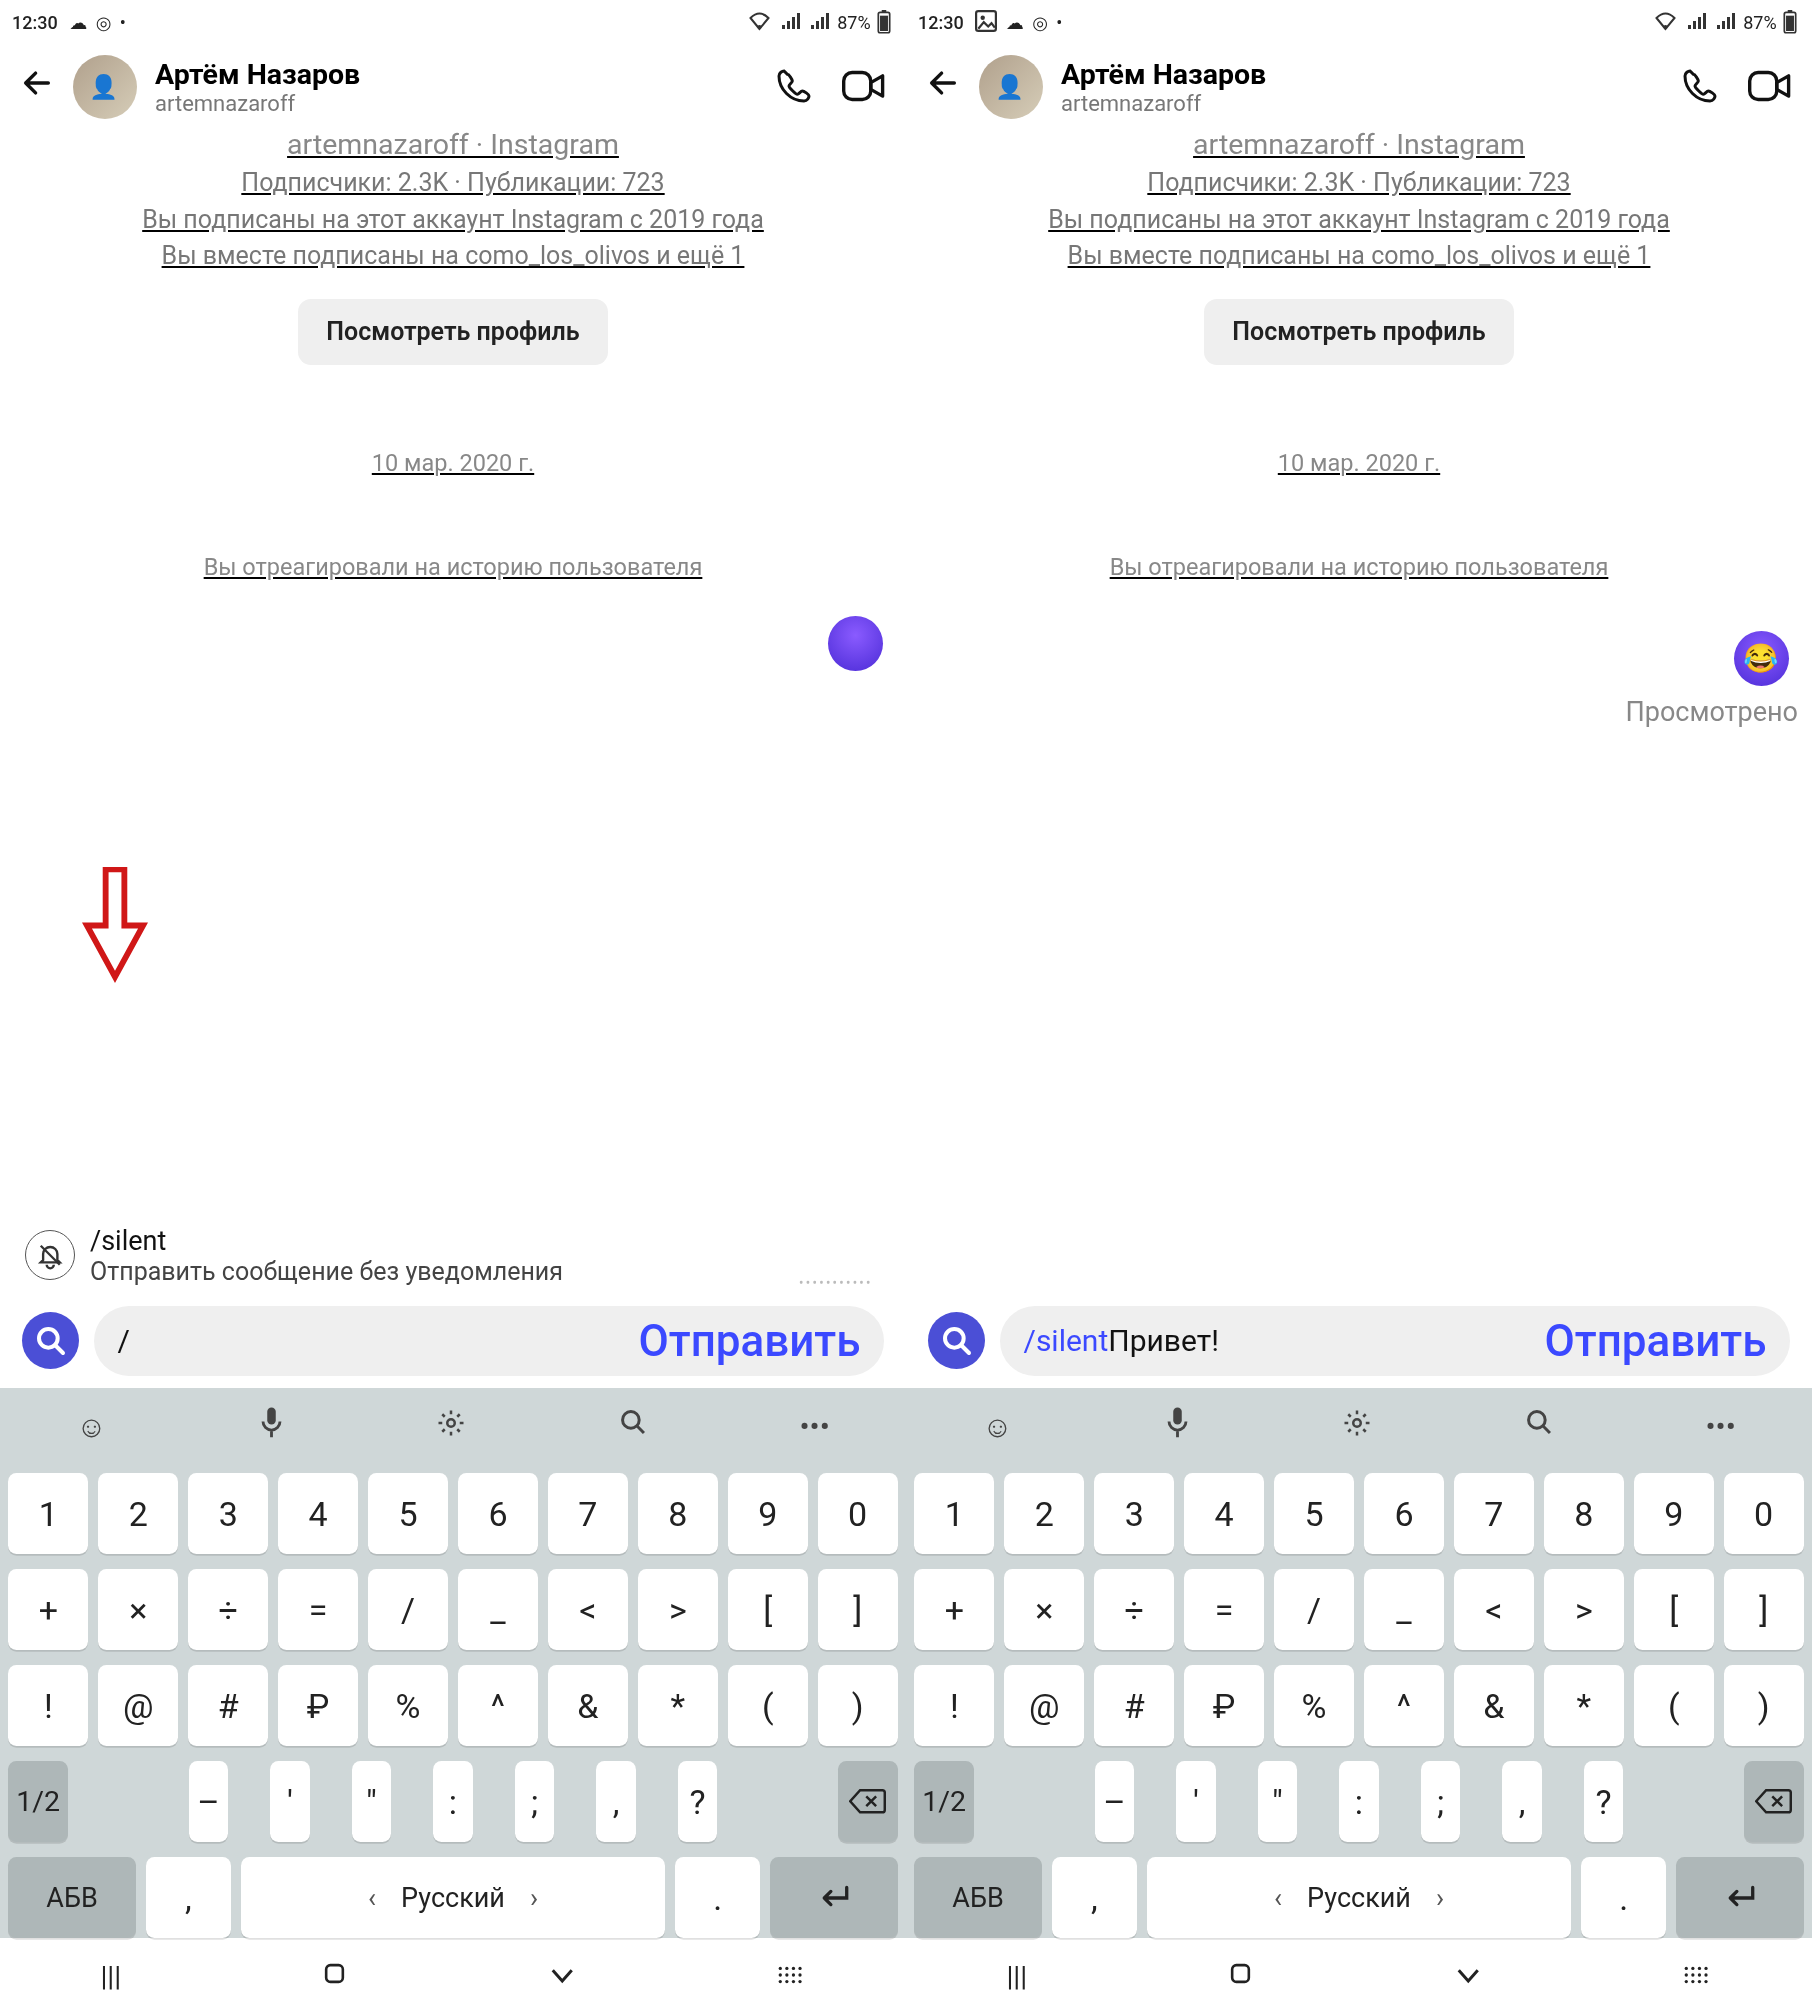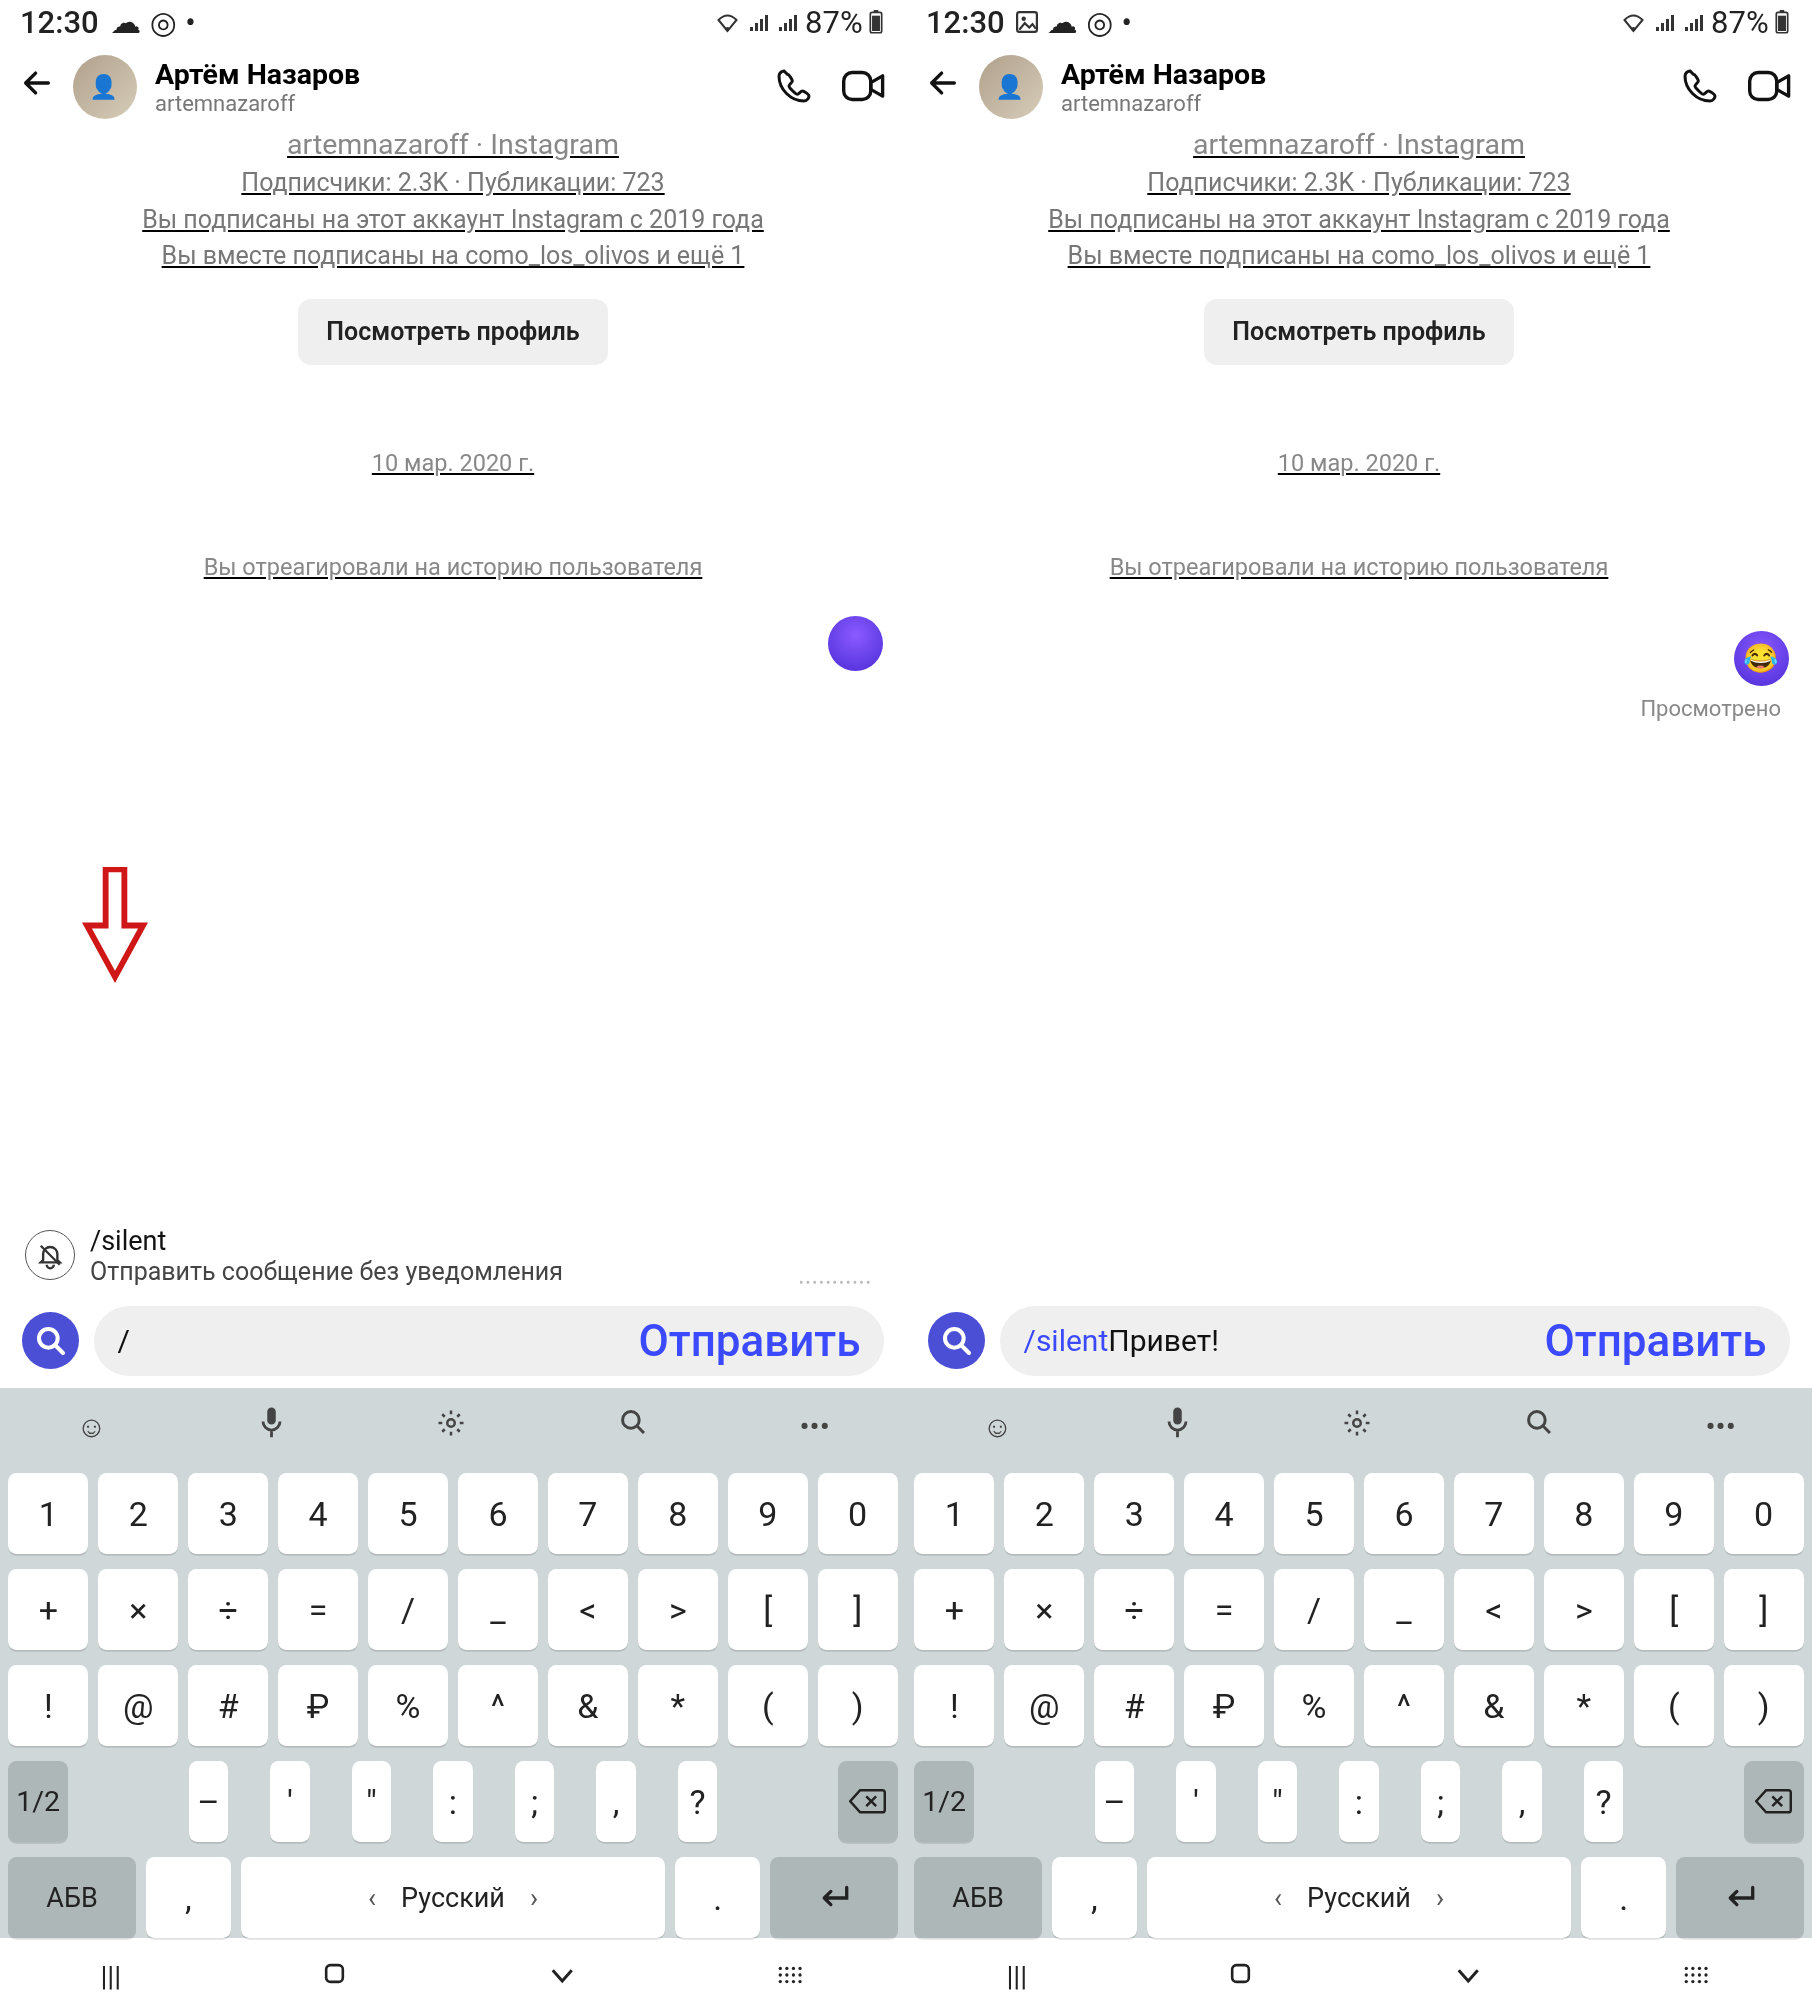--- a/index.html
+++ b/index.html
@@ -1,37 +1,37 @@
 <!DOCTYPE html>
 <html style="font-size:13.4px"><head>
 <meta charset="utf-8">
 <style>
   * { box-sizing: border-box; margin: 0; padding: 0; font-family: -apple-system, Roboto, Arial, sans-serif; }
   body { width: 1812px; height: 2014px; display: flex; background: #fff; }
   .pane { width: 906px; height: 2014px; position: relative; display: flex; flex-direction: column; background: #fff; }
-  .statusbar { height: 45px; display: flex; align-items: center; padding: 0 20px; font-size: 31px; color: #222; }
+  .statusbar { height: 45px; display: flex; align-items: center; padding: 0 12px; font-size: 18px; color: #222; }
   .statusbar .time { font-weight: 500; }
   .status-left-icons { display: flex; align-items: center; gap: 8.4px; margin-left: 11.7px; }
   .statusbar .spacer { flex: 1; }
   .status-right { display: flex; align-items: center; gap: 8.4px; }
   .battery-wrap { display:flex; align-items:center; gap:3.4px; }
   .chat-header { height: 84px; display: flex; align-items: center; padding: 0 20px; gap: 18.5px; }
   .back-arrow { font-size: 37px; color: #111; }
   .avatar { width: 64px; height: 64px; border-radius: 50%; background: linear-gradient(135deg,#b0a08c,#d6cdb8); display:flex; align-items:center; justify-content:center; font-size:23.5px; }
   .name-block { flex:1; display:flex; flex-direction:column; }
   .display-name { font-size: 28.5px; font-weight: 700; color: #000000; }
   .username { font-size: 22px; color: #777; }
   .header-actions { display:flex; gap: 28.5px; align-items:center; }
   .info-block { text-align:center; color: #777; font-size: 25px; line-height: 1.45; padding: 0 34px; }
   .info-line-1 { font-size: 28.5px; color: #888; margin-top: -5px; }
   .pill-btn { display:inline-block; background:#efefef; border-radius: 13px; padding: 15px 28.5px; font-size: 25px; font-weight:600; color:#222; margin-top: 25px; }
   .datestamp { text-align:center; color:#888; font-size: 23.5px; margin-top: 84px; }
   .reaction-line { text-align:center; color:#888; font-size: 23.5px; margin-top: 76px; padding: 0 17px; white-space:nowrap; overflow:hidden; }
   .emoji-bubble { position:absolute; right: 23.5px; width: 55px; height:55px; border-radius:50%; background: radial-gradient(circle at 50% 35%, #8a5bff, #4b2bd6); display:flex; align-items:center; justify-content:center; font-size: 28.5px; }
-  .seen { position:absolute; right: 31px; font-size: 22px; color:#888; }
+  .seen { position:absolute; right: 14px; font-size: 27px; color:#888; }
   .suggestion-row { display:flex; align-items:center; gap: 15px; padding: 8.4px 25px; background:#fff; }
   .bell-off { width:50px; height:50px; border-radius:50%; border:1.7px solid #555; display:flex; align-items:center; justify-content:center; }
   .sugg-text .cmd { font-size: 27px; color:#111; }
   .sugg-text .desc { font-size: 25px; color:#444; }
   .seen-faded { position:absolute; right:34px; color:#bbb; font-size:22px; letter-spacing:0.8px; }
   .composer { display:flex; align-items:center; gap: 15px; padding: 11.7px 22px; }
   .search-btn { width: 57px; height:57px; border-radius:50%; background:#4b4fd6; display:flex; align-items:center; justify-content:center; }
   .input-pill { flex:1; height: 70px; background:#efefef; border-radius: 37px; display:flex; align-items:center; padding: 0 23.5px; font-size: 30px; color:#111; }
   .input-pill .send { margin-left:auto; color:#3b49ff; font-weight:500; font-size: 44px; }
   .input-pill .silent-cmd { color:#3b49ff; }

